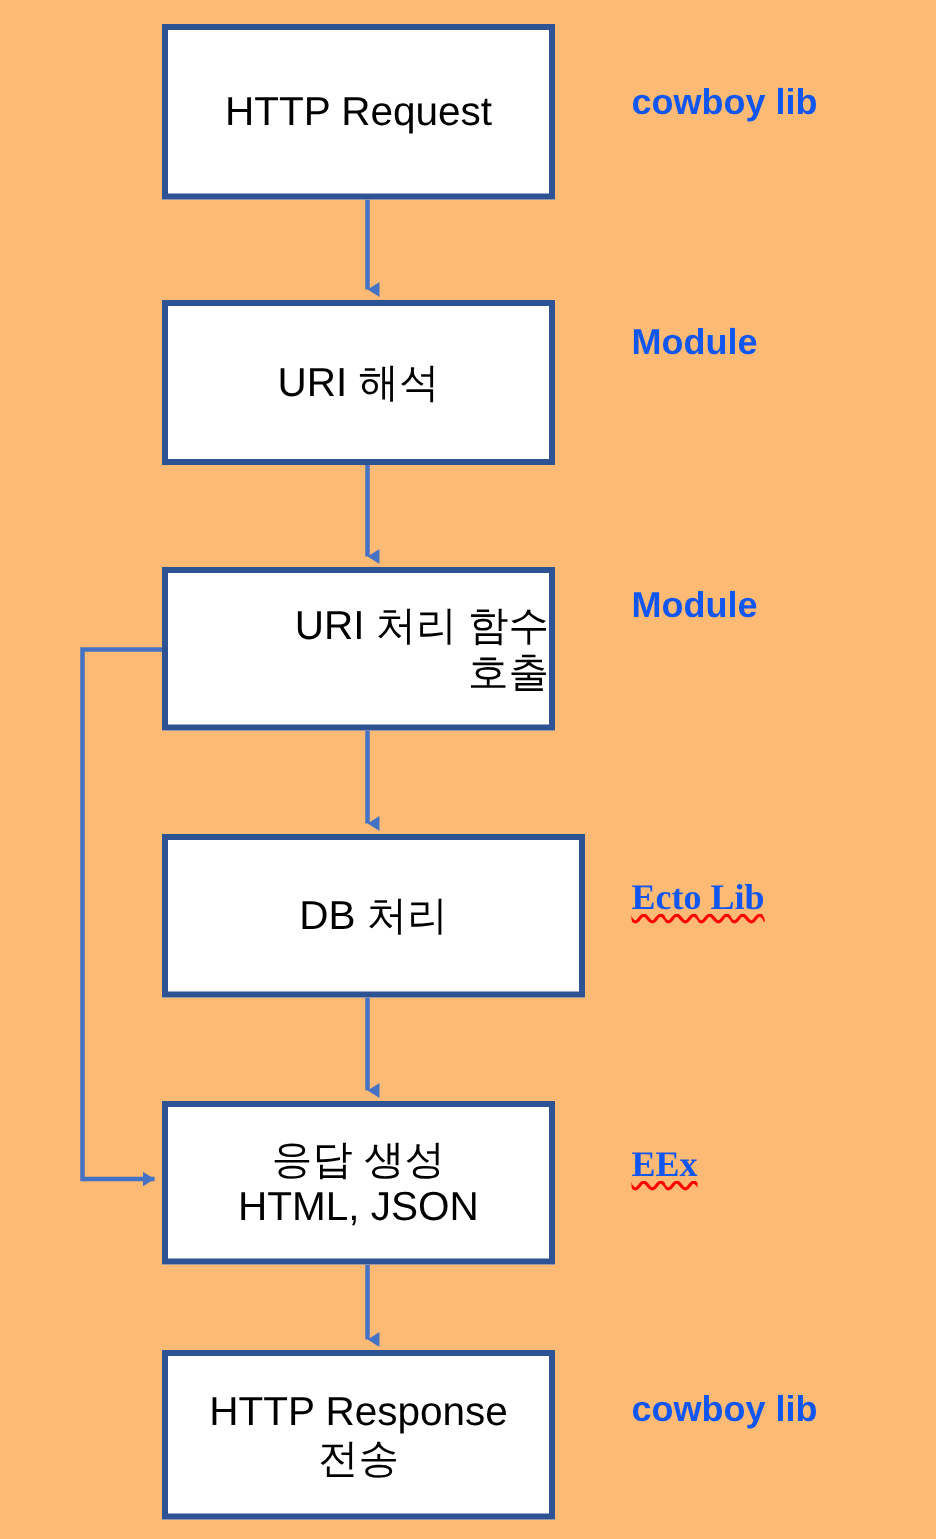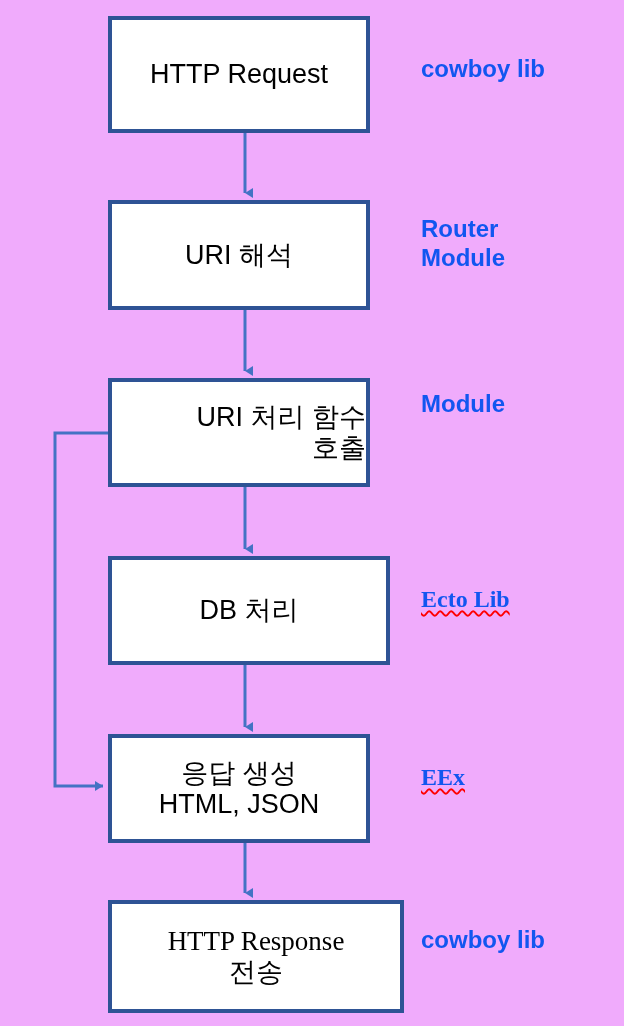--- a/index.html
+++ b/index.html
@@ -10,21 +10,21 @@
   body {
     width: 624px;
     height: 1026px;
     font-family: "Liberation Sans", sans-serif;
     overflow: hidden;
   }
   #canvas {
     position: relative;
     width: 624px;
     height: 1026px;
-    background: #f0abfc;
+    background: #fdba74;
   }
   svg.connectors {
     position: absolute;
     left: 0;
     top: 0;
     width: 624px;
     height: 1026px;
     pointer-events: none;
   }
   .node {
@@ -106,21 +106,20 @@
     <span class="ln">HTTP Request</span>
   </div>
   <div class="tag" style="left:421px; top:54px;">
     <span class="ln">cowboy lib</span>
   </div>
 
   <div class="node" style="left:108px; top:200px; width:262px; height:110px;">
     <span class="ln">URI 해석</span>
   </div>
   <div class="tag" style="left:421px; top:214px;">
-    <span class="ln">Router</span>
     <span class="ln">Module</span>
   </div>
 
   <div class="node" style="left:108px; top:378px; width:262px; height:109px;align-items:flex-end;">
     <span class="ln">URI 처리 함수</span>
     <span class="ln">호출</span>
   </div>
   <div class="tag" style="left:421px; top:389px;">
     <span class="ln">Module</span>
   </div>
@@ -133,21 +132,21 @@
   </div>
 
   <div class="node" style="left:108px; top:734px; width:262px; height:109px;">
     <span class="ln">응답 생성</span>
     <span class="ln">HTML, JSON</span>
   </div>
   <div class="tag" style="left:421px; top:763px;">
     <span class="ln misspelled">EEx</span>
   </div>
 
-  <div class="node" style="left:108px; top:900px; width:296px; height:113px;font-family:Liberation Serif, serif;">
+  <div class="node" style="left:108px; top:900px; width:262px; height:113px;">
     <span class="ln">HTTP Response</span>
     <span class="ln">전송</span>
   </div>
   <div class="tag" style="left:421px; top:925px;">
     <span class="ln">cowboy lib</span>
   </div>
 
 </div>
 
 </body></html>

